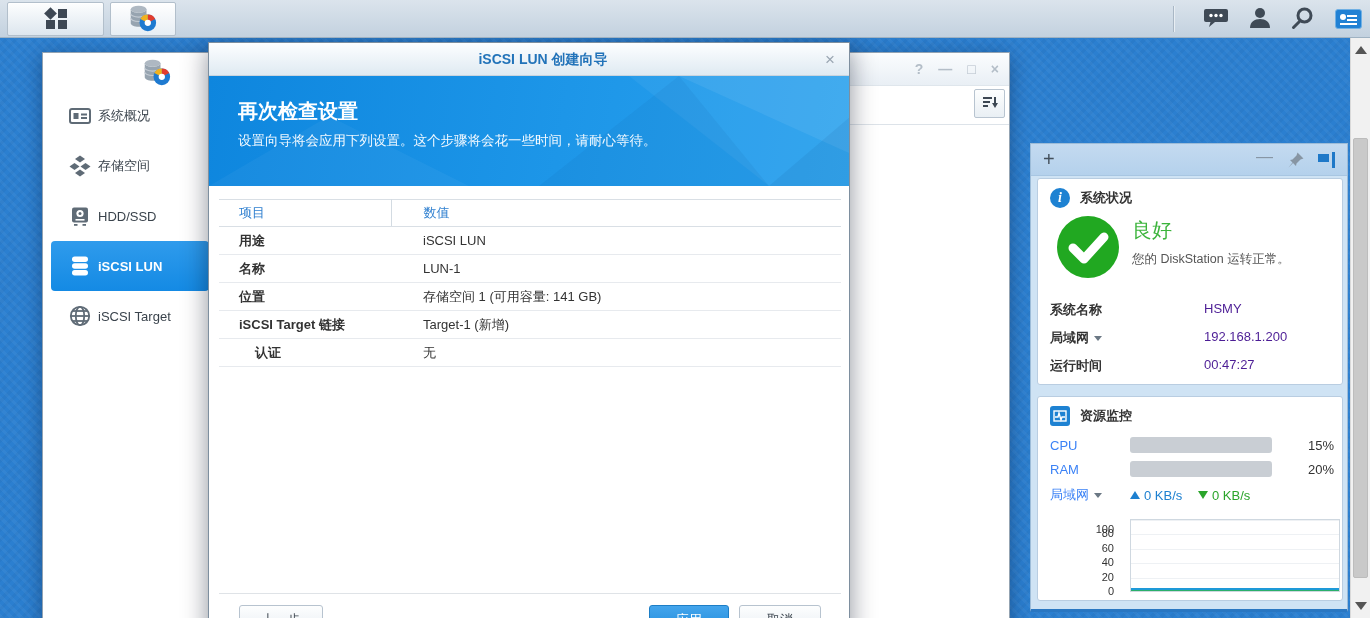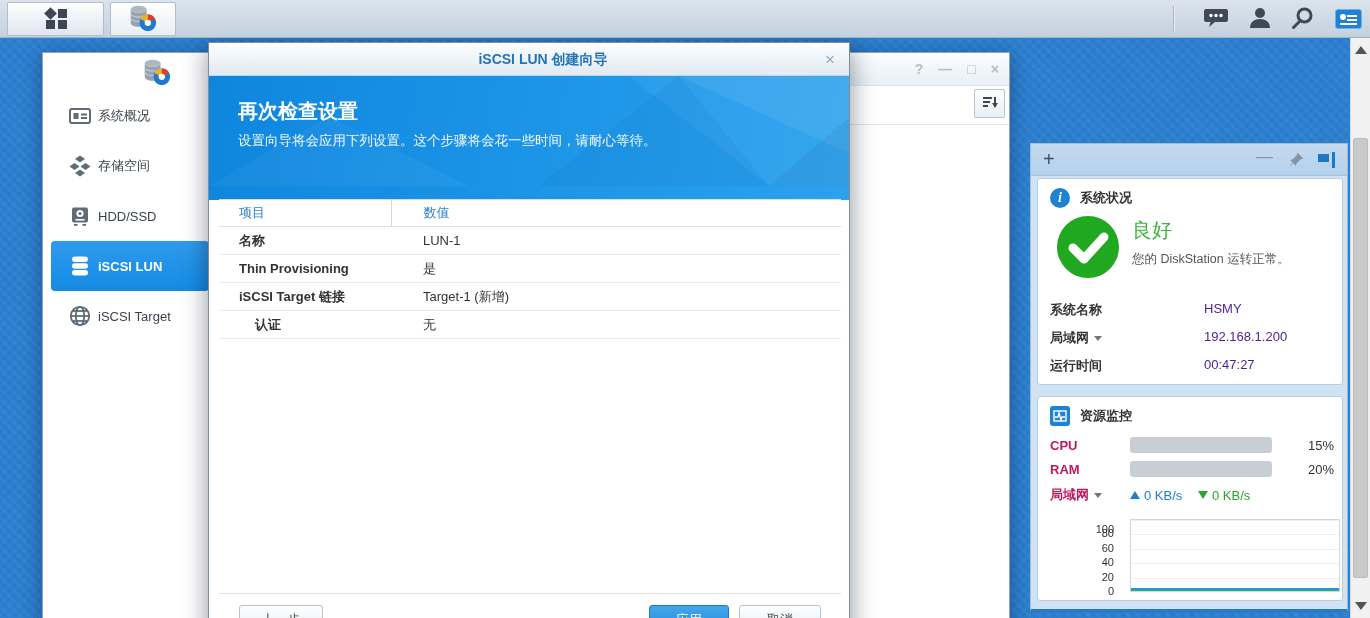--- a/index.html
+++ b/index.html
@@ -53,21 +53,21 @@
   .side-item.sel { background:linear-gradient(#2f9bec,#148ae4); color:#fff; font-weight:bold; }
   .side-item.sel .sicon { color:#fff; }
 
   
   #dialog { position:absolute; left:208px; top:42px; width:642px; height:600px; z-index:30;
     background:#fff; border:1px solid #7e8f9f; box-shadow:0 6px 24px rgba(0,10,30,.45); }
   #dlg-titlebar { position:relative; height:33px; background:linear-gradient(#fdfeff,#dfeaf2);
     border-bottom:1px solid #c9d4de; text-align:center; line-height:33px;padding-left:28px; }
   #dlg-title { color:#2273b9; font-weight:bold; font-size:14px; }
   #dlg-close { position:absolute; right:14px; top:0; color:#9aa6b2; font-size:17px; cursor:pointer; line-height:33px; }
-  #dlg-banner { position:relative; height:124px; overflow:hidden;
+  #dlg-banner { position:relative; height:110px; overflow:hidden;
     background:linear-gradient(100deg,#0e86de,#1d96e8 55%,#2aa2ee); }
   #dlg-banner svg { position:absolute; left:0; top:0; }
   #dlg-banner-heading { position:absolute; left:29px; top:22px; color:#fff; font-size:20px; font-weight:bold; }
   #dlg-banner-sub { position:absolute; left:29px; top:56px; color:#f2f9ff; font-size:13.5px; }
   #dlg-table { position:absolute; left:10px; top:156px; width:622px; border-collapse:collapse; }
   #dlg-table th { height:27px; text-align:left; color:#3080d0; font-weight:normal;
     border-top:1px solid #d9dfe5; border-bottom:1px solid #d9dfe5; }
   #dlg-table th.c1 { width:172px; padding-left:20px; border-right:1px solid #d3dbe2; }
   #dlg-table th.c2 { padding-left:32px; }
   #dlg-table td { height:28px; border-bottom:1px solid #e7eaee; }
@@ -101,21 +101,21 @@
   .res-badge { width:20px; height:20px; border-radius:3px; background:#1e82d2; display:flex; align-items:center; justify-content:center; }
   #health-circle { position:absolute; left:18px; top:36px; }
   #health-status { position:absolute; left:94px; top:38px; color:#3cb43c; font-size:20px; }
   #health-desc { position:absolute; left:94px; top:72px; color:#555; font-size:12.5px; }
   .hrow { position:absolute; left:12px; right:10px; display:flex; }
   .hrow .hlbl { width:154px; font-weight:bold; color:#333; }
   .hrow .hval { color:#4c1d95; }
   .caret { display:inline-block; margin-left:5px; width:0; height:0; border-left:4px solid transparent;
     border-right:4px solid transparent; border-top:5px solid #6b7884; vertical-align:middle; }
   .rm-row { position:absolute; left:12px; display:flex; align-items:center; }
-  .rm-lbl { width:80px; font-weight:bold; color:#be185d; }
+  .rm-lbl { width:80px; font-weight:normal; color:#3b82f6; }
   .bar-track { width:142px; height:16px; background:#c9ced4; border-radius:3px; overflow:hidden; }
   .bar-fill { height:16px; background:linear-gradient(#58adee,#1f85dc); border-radius:3px 0 0 3px; }
   .rm-pct { width:62px; text-align:right; color:#333; }
   .net-up { color:#1e80d0; display:flex; align-items:center; gap:4px; width:68px; }
   .net-down { color:#2ba52b; display:flex; align-items:center; gap:4px; }
   .arr-up { width:0; height:0; border-left:5px solid transparent; border-right:5px solid transparent; border-bottom:8px solid #1e80d0; position:relative; }
   .arr-down { width:0; height:0; border-left:5px solid transparent; border-right:5px solid transparent; border-top:8px solid #2ba52b; }
   #rm-chart { position:absolute; left:92px; top:122px; width:210px; height:73px; background:#fff; border:1px solid #cfd8e0;
     background-image:repeating-linear-gradient(to bottom, #eef1f4 0 1px, transparent 1px 14.4px); }
   #rm-line-blue { position:absolute; left:0; right:0; bottom:1px; height:2px; background:#1e9ad8; }
@@ -259,26 +259,30 @@
       <div id="dlg-banner-sub">设置向导将会应用下列设置。这个步骤将会花一些时间，请耐心等待。</div>
     </div>
 
     <table id="dlg-table">
       <tbody>
           <tr>
         <th class="c1">项目</th>
         <th class="c2">数值</th>
       </tr>
       <tr>
+            <td class="lbl">用途</td>
+            <td class="val">iSCSI LUN</td>
+          </tr>
+      <tr>
             <td class="lbl">名称</td>
             <td class="val">LUN-1</td>
           </tr>
       <tr>
-            <td class="lbl">Thin Provisioning</td>
-            <td class="val">是</td>
+            <td class="lbl">位置</td>
+            <td class="val">存储空间 1 (可用容量: 141 GB)</td>
           </tr>
       <tr>
             <td class="lbl">iSCSI Target 链接</td>
             <td class="val">Target-1 (新增)</td>
           </tr>
       <tr class="indent">
             <td class="lbl">认证</td>
             <td class="val">无</td>
           </tr>
     </tbody>

